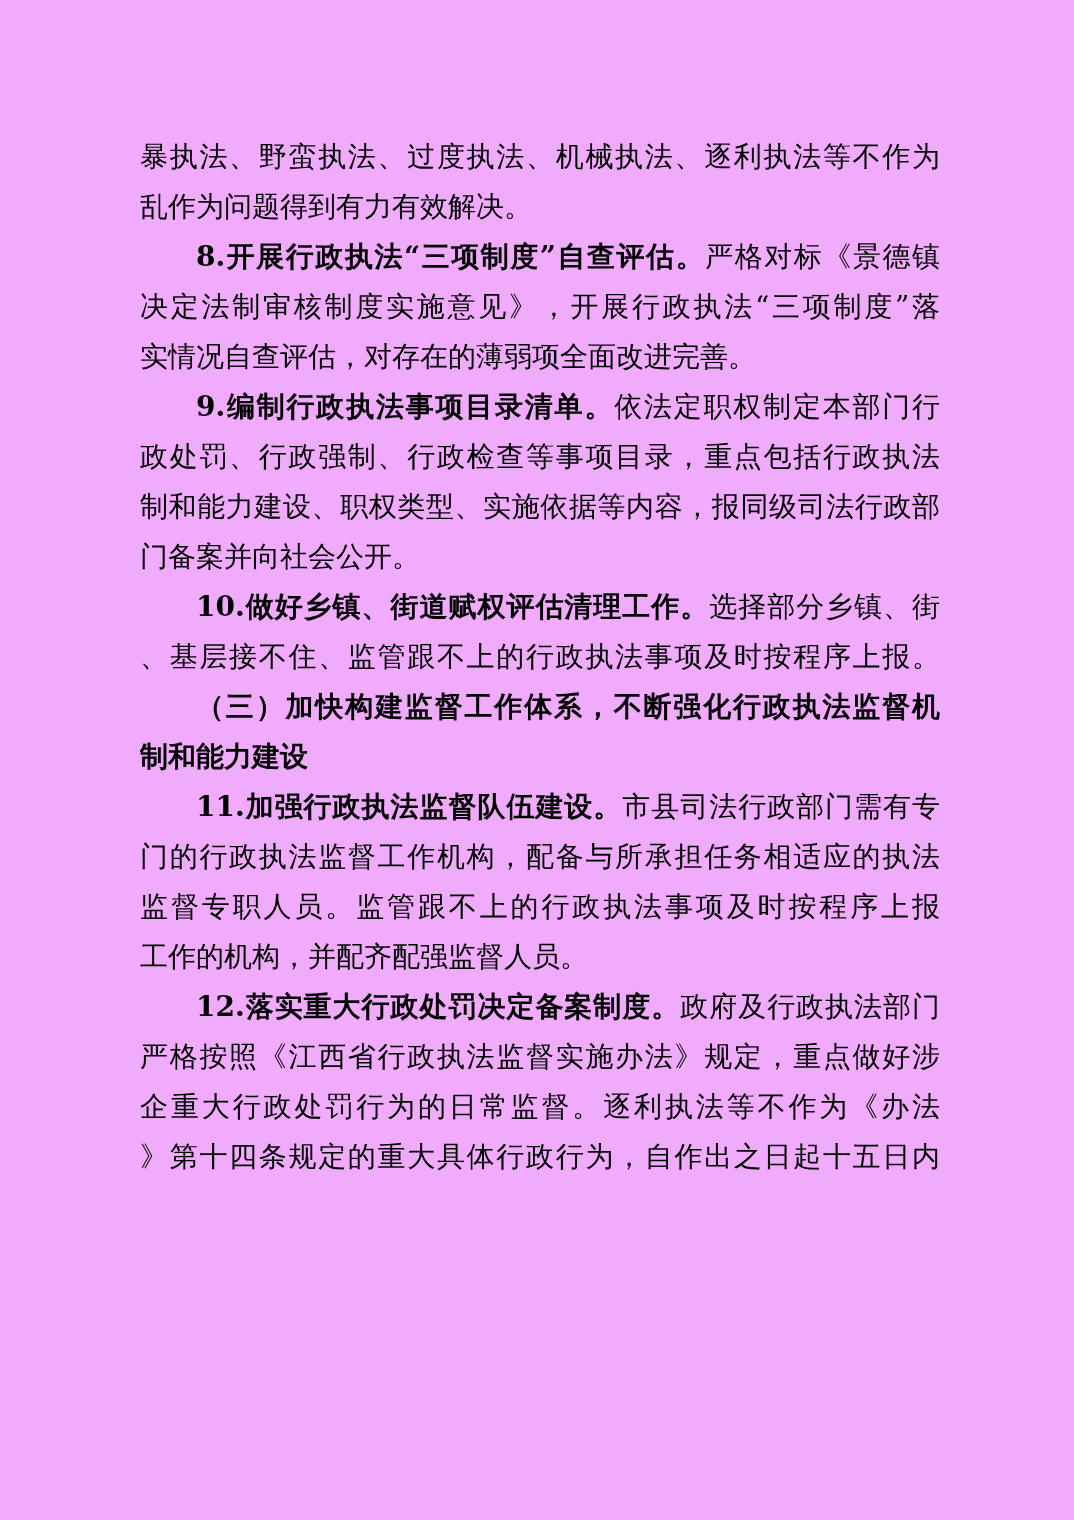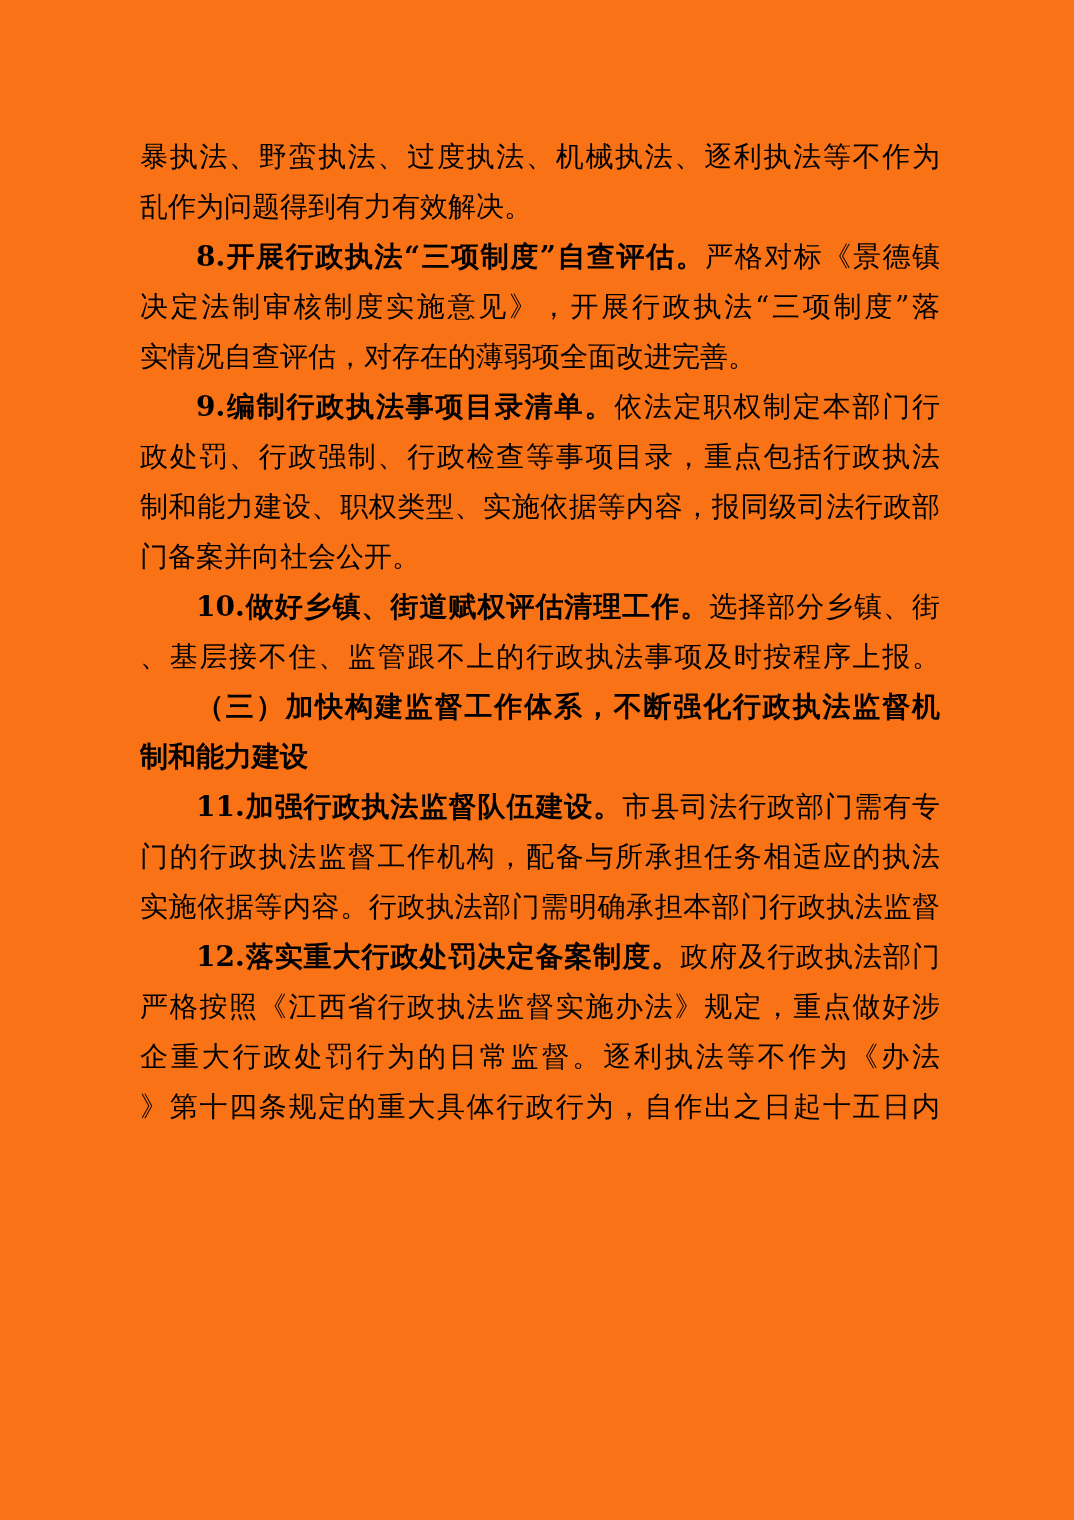--- a/index.html
+++ b/index.html
@@ -4,21 +4,21 @@
 <style>
   html, body {
     margin: 0;
     padding: 0;
     background: #ffffff;
   }
   .page {
     position: relative;
     width: 1074px;
     height: 1520px;
-    background: #f97316;
+    background: #f0abfc;
     overflow: hidden;
     margin: 0 auto;
   }
   .text-block {
     position: absolute;
     left: 140px;
     top: 132px;
     width: 800px;
   }
   .line {
@@ -55,19 +55,20 @@
       <div class="line indent just"><span class="seg bold">9.编制行政执法事项目录清单。</span><span class="seg">依法定职权制定本部门行</span></div>
       <div class="line just"><span class="seg">政处罚、行政强制、行政检查等事项目录，重点包括行政执法</span></div>
       <div class="line just"><span class="seg">制和能力建设、职权类型、实施依据等内容，报同级司法行政部</span></div>
       <div class="line"><span class="seg">门备案并向社会公开。</span></div>
       <div class="line indent just"><span class="seg bold">10.做好乡镇、街道赋权评估清理工作。</span><span class="seg">选择部分乡镇、街</span></div>
       <div class="line just"><span class="seg">、基层接不住、监管跟不上的行政执法事项及时按程序上报。</span></div>
       <div class="line indent just"><span class="seg bold">（三）加快构建监督工作体系，不断强化行政执法监督机</span></div>
       <div class="line"><span class="seg bold">制和能力建设</span></div>
       <div class="line indent just"><span class="seg bold">11.加强行政执法监督队伍建设。</span><span class="seg">市县司法行政部门需有专</span></div>
       <div class="line just"><span class="seg">门的行政执法监督工作机构，配备与所承担任务相适应的执法</span></div>
-      <div class="line just"><span class="seg">实施依据等内容。行政执法部门需明确承担本部门行政执法监督</span></div>
+      <div class="line just"><span class="seg">监督专职人员。监管跟不上的行政执法事项及时按程序上报</span></div>
+      <div class="line"><span class="seg">工作的机构，并配齐配强监督人员。</span></div>
       <div class="line indent just"><span class="seg bold">12.落实重大行政处罚决定备案制度。</span><span class="seg">政府及行政执法部门</span></div>
       <div class="line just"><span class="seg">严格按照《江西省行政执法监督实施办法》规定，重点做好涉</span></div>
       <div class="line just"><span class="seg">企重大行政处罚行为的日常监督。逐利执法等不作为《办法</span></div>
       <div class="line just"><span class="seg">》第十四条规定的重大具体行政行为，自作出之日起十五日内</span></div>
     </div>
 </div>
 
 </body></html>

